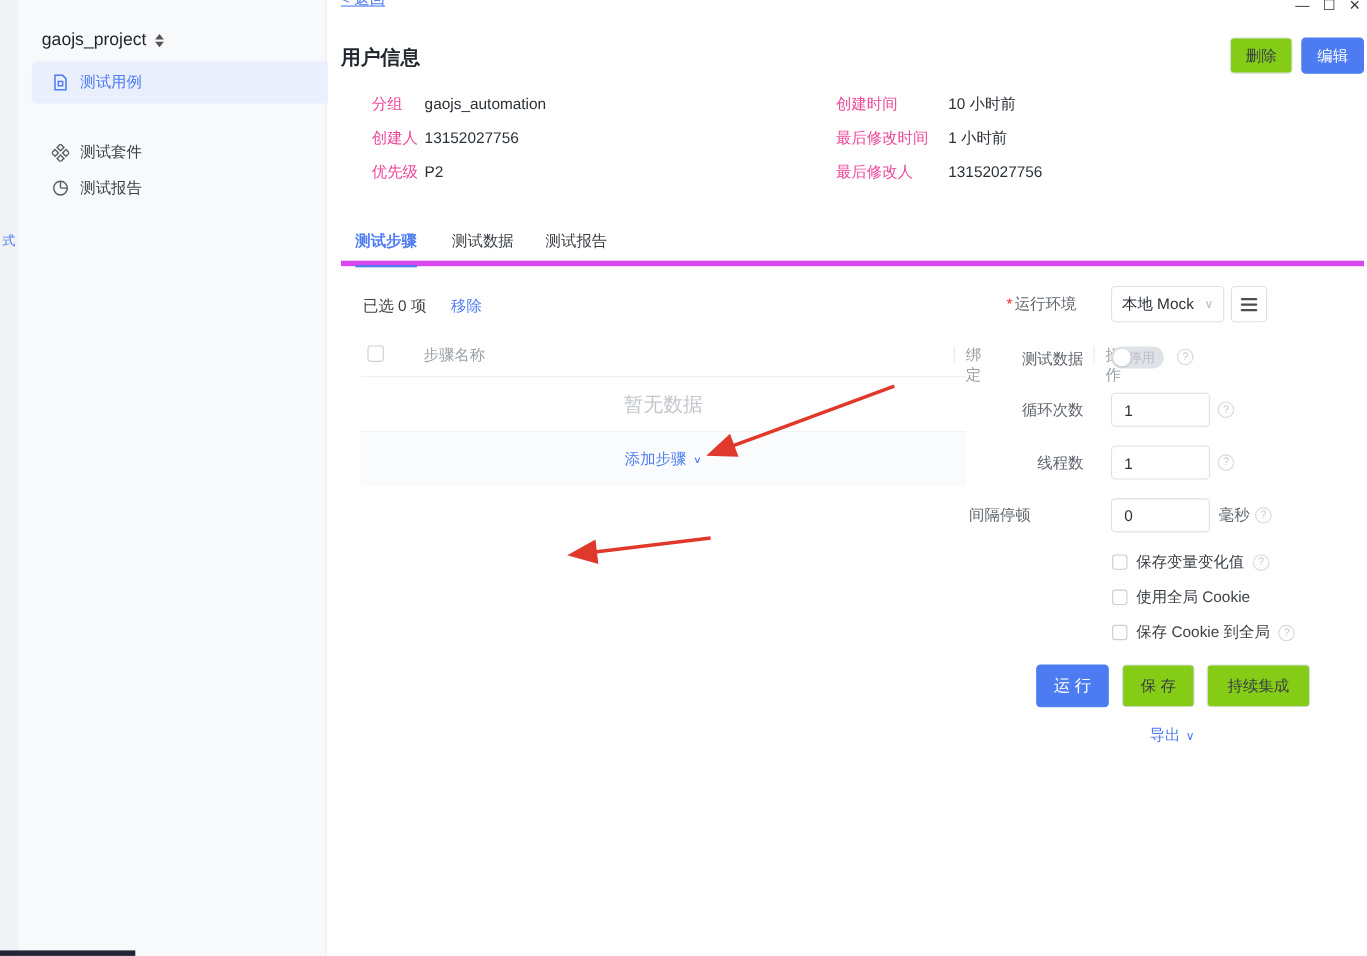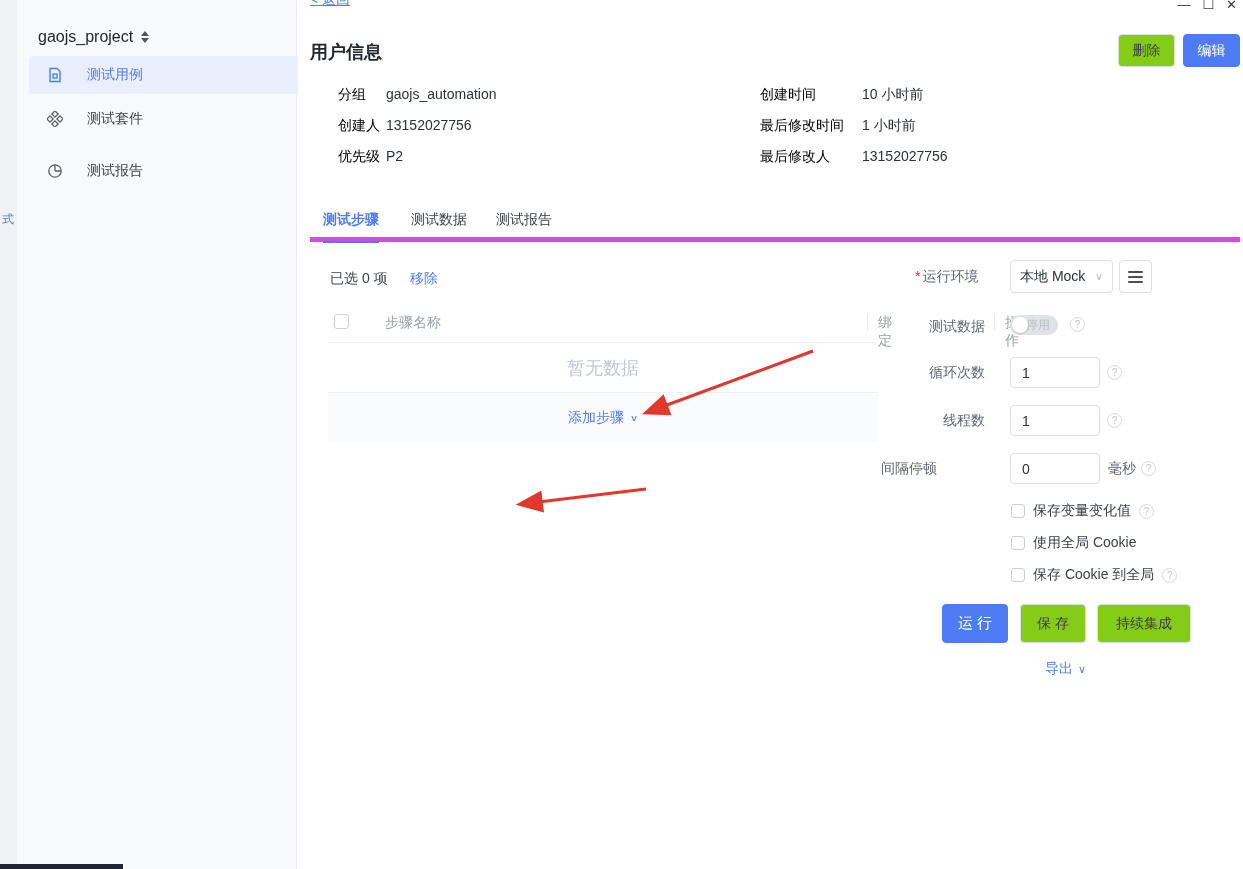--- a/index.html
+++ b/index.html
@@ -13,38 +13,38 @@
   .bottom-bar { position:absolute; left:0; bottom:0; width:123px; height:5px; background:#1f2533; }
 
   
   .sidebar { position:absolute; left:17px; top:0; width:280px; height:869px; background:#f8f9fb; border-right:1px solid #ececee; }
   .project-row { position:absolute; left:21px; top:6px; display:flex; align-items:center; gap:8px; cursor:pointer;margin-top:22px; }
   .project-name { font-size:16px; color:#1f2329; font-weight:500; }
   .switch-icon { display:flex; flex-direction:column; gap:2px; }
   .switch-icon i { display:block; width:0; height:0; border-left:4px solid transparent; border-right:4px solid transparent; }
   .switch-icon .up { border-bottom:5px solid #555; }
   .switch-icon .dn { border-top:5px solid #555; }
-  .side-item { position:absolute; left:12px; width:288px; height:38px; display:flex; align-items:center; gap:24px; padding-left:18px; border-radius:4px; font-size:14px; color:#3a3f45; cursor:pointer; }
+  .side-item { position:absolute; left:12px; width:288px; height:38px; display:flex; align-items:center; gap:10px; padding-left:18px; border-radius:4px; font-size:14px; color:#3a3f45; cursor:pointer; }
   .side-item.active { background:#e9effd; color:#4d7cf2; }
   .side-item svg { flex:0 0 16px; }
 
   
   .main { position:absolute; left:298px; top:0; width:945px; height:869px; background:#fff; }
   .back-link { position:absolute; left:12px; top:-9px; font-size:14px; color:#4d7cf2; text-decoration:underline; cursor:pointer; }
   .win-controls { position:absolute; right:6px; top:-2px; display:flex; gap:12px; color:#3a3a3a; font-size:13px; }
   .win-controls span { cursor:pointer; line-height:14px; }
 
   .page-title { position:absolute; left:12px; top:40px; font-size:18px; color:#23272e; font-weight:600; }
   .btn { display:inline-flex; align-items:center; justify-content:center; border-radius:4px; font-size:14px; cursor:pointer; }
   .btn.ghost { background:#84cc16; border:1px solid #dcdfe3; color:#3a3f45; }
   .btn.primary { background:#4d7cf2; border:1px solid #4d7cf2; color:#fff; }
   .hdr-del { position:absolute; left:820px; top:34px; width:57px; height:33px; }
   .hdr-edit { position:absolute; left:885px; top:34px; width:57px; height:33px; }
 
-  .info-label { position:absolute; font-size:14px; color:#000000; }
+  .info-label { position:absolute; font-size:14px; color:#ec4899; }
   .info-value { position:absolute; font-size:14px; color:#2b3138; }
 
   
   .tabbar { position:absolute; left:12px; top:205px; width:930px; height:37px; border-bottom:5px solid #d946ef; }
   .tab { position:absolute; top:6px; font-size:14px; color:#3a3f45; cursor:pointer; padding-bottom:12px; }
   .tab.active { color:#4d7cf2; font-weight:700; border-bottom:2px solid #4d7cf2; }
 
   .sel-info { position:absolute; left:32px; top:270px; font-size:14px; color:#3a3f45; }
   .remove-link { position:absolute; left:112px; top:270px; font-size:14px; color:#4d7cf2; cursor:pointer; }
 
@@ -109,21 +109,21 @@
         </span>
     </div>
 
     <div class="side-item active" style="top:56px;">
       <svg width="16" height="16" viewBox="0 0 16 16">
         <path d="M3 1.5h7l3 3v10H3z" fill="none" stroke="#4d7cf2" stroke-width="1.4"></path>
         <rect x="6" y="7" width="4" height="4" fill="none" stroke="#4d7cf2" stroke-width="1.3"></rect>
       </svg>
       <span>测试用例</span>
     </div>
-    <div class="side-item" style="top:100px;align-items:center;">
+    <div class="side-item" style="top:120px;align-items:center;">
       <svg width="16" height="16" viewBox="0 0 16 16">
         <g fill="none" stroke="#5a5f66" stroke-width="1.3">
           <rect x="5.8" y="0.8" width="4.4" height="4.4" transform="rotate(45 8 3)"></rect>
           <rect x="0.8" y="5.8" width="4.4" height="4.4" transform="rotate(45 3 8)"></rect>
           <rect x="10.8" y="5.8" width="4.4" height="4.4" transform="rotate(45 13 8)"></rect>
           <rect x="5.8" y="10.8" width="4.4" height="4.4" transform="rotate(45 8 13)"></rect>
         </g>
       </svg>
       <span>测试套件</span>
     </div>

